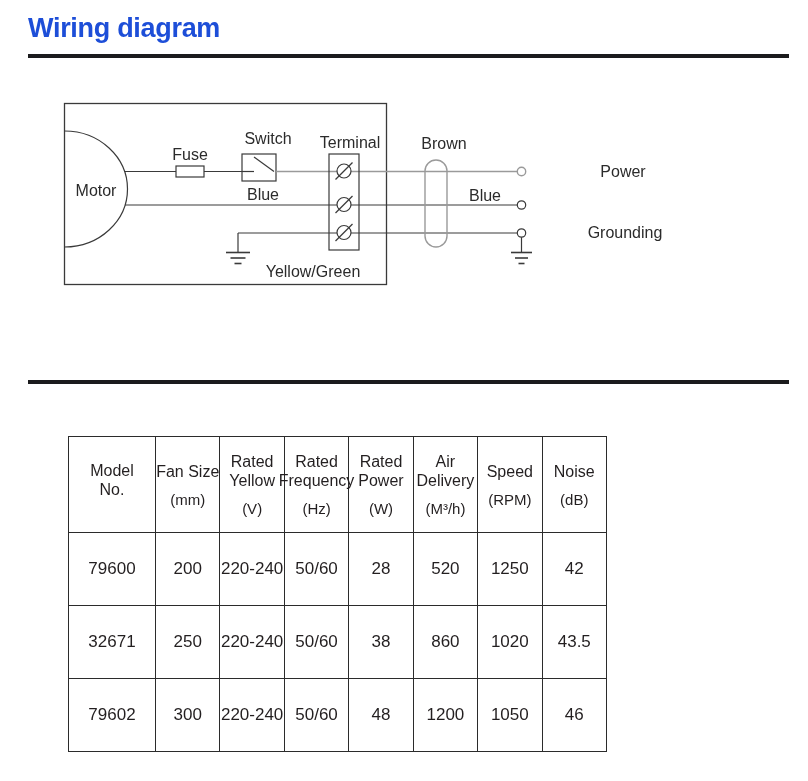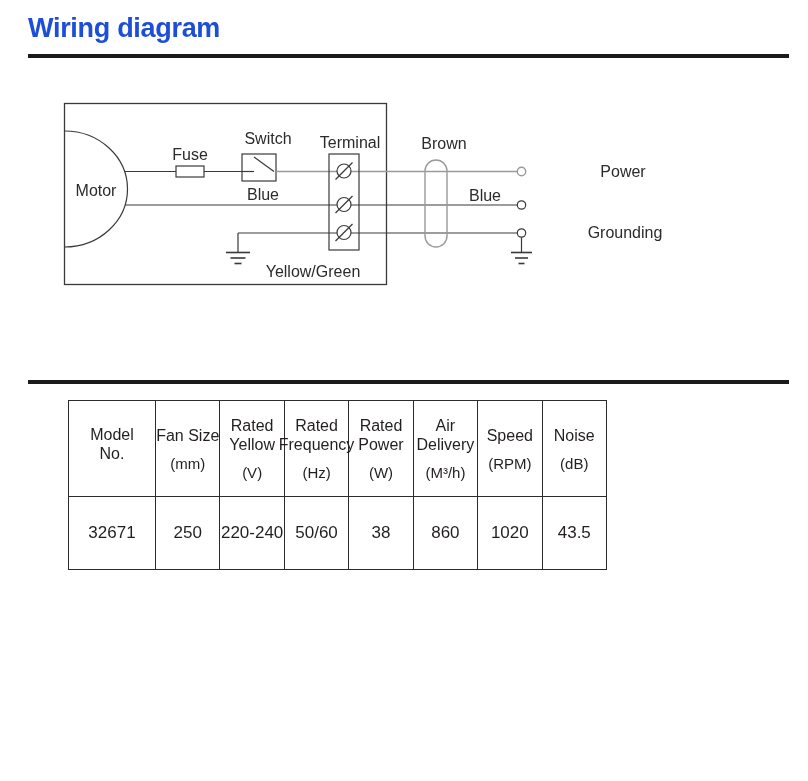--- a/index.html
+++ b/index.html
@@ -21,21 +21,21 @@
     position: absolute; left: 28px; width: 761px; height: 4px;
     background: #1b1b1d;
   }
 
   svg text {
     font-family: "Liberation Sans", "DejaVu Sans", sans-serif;
     font-size: 16px; fill: #2b2b2b;
   }
 
   .spec-table {
-    position: absolute; left: 68px; top: 400px;
+    position: absolute; left: 68px; top: 436px;
     width: 539px; border-collapse: collapse; table-layout: fixed;
   }
   .spec-table th, .spec-table td {
     border: 1.5px solid #2b2b2b;
     padding: 0; text-align: center; vertical-align: middle;
     font-weight: 400;
   }
   .spec-table thead tr { height: 95px; }
   .spec-table tbody tr { height: 73px; }
   .h-cell { display: flex; flex-direction: column; justify-content: center; align-items: center; height: 95px; }
@@ -202,25 +202,45 @@
                 <span>Noise</span>
                 <span></span>
               </div>
             <div class="h-unit">(dB)</div>
           </div>
         </th>
       </tr>
     </thead>
     <tbody>
       <tr>
+        <td>79600</td>
+        <td>200</td>
+        <td>220-240</td>
+        <td>50/60</td>
+        <td>28</td>
+        <td>520</td>
+        <td>1250</td>
+        <td>42</td>
+      </tr>
+      <tr>
         <td>32671</td>
         <td>250</td>
         <td>220-240</td>
         <td>50/60</td>
         <td>38</td>
         <td>860</td>
         <td>1020</td>
         <td>43.5</td>
       </tr>
+      <tr>
+        <td>79602</td>
+        <td>300</td>
+        <td>220-240</td>
+        <td>50/60</td>
+        <td>48</td>
+        <td>1200</td>
+        <td>1050</td>
+        <td>46</td>
+      </tr>
     </tbody>
   </table>
 
 </div>
 
 </body></html>

